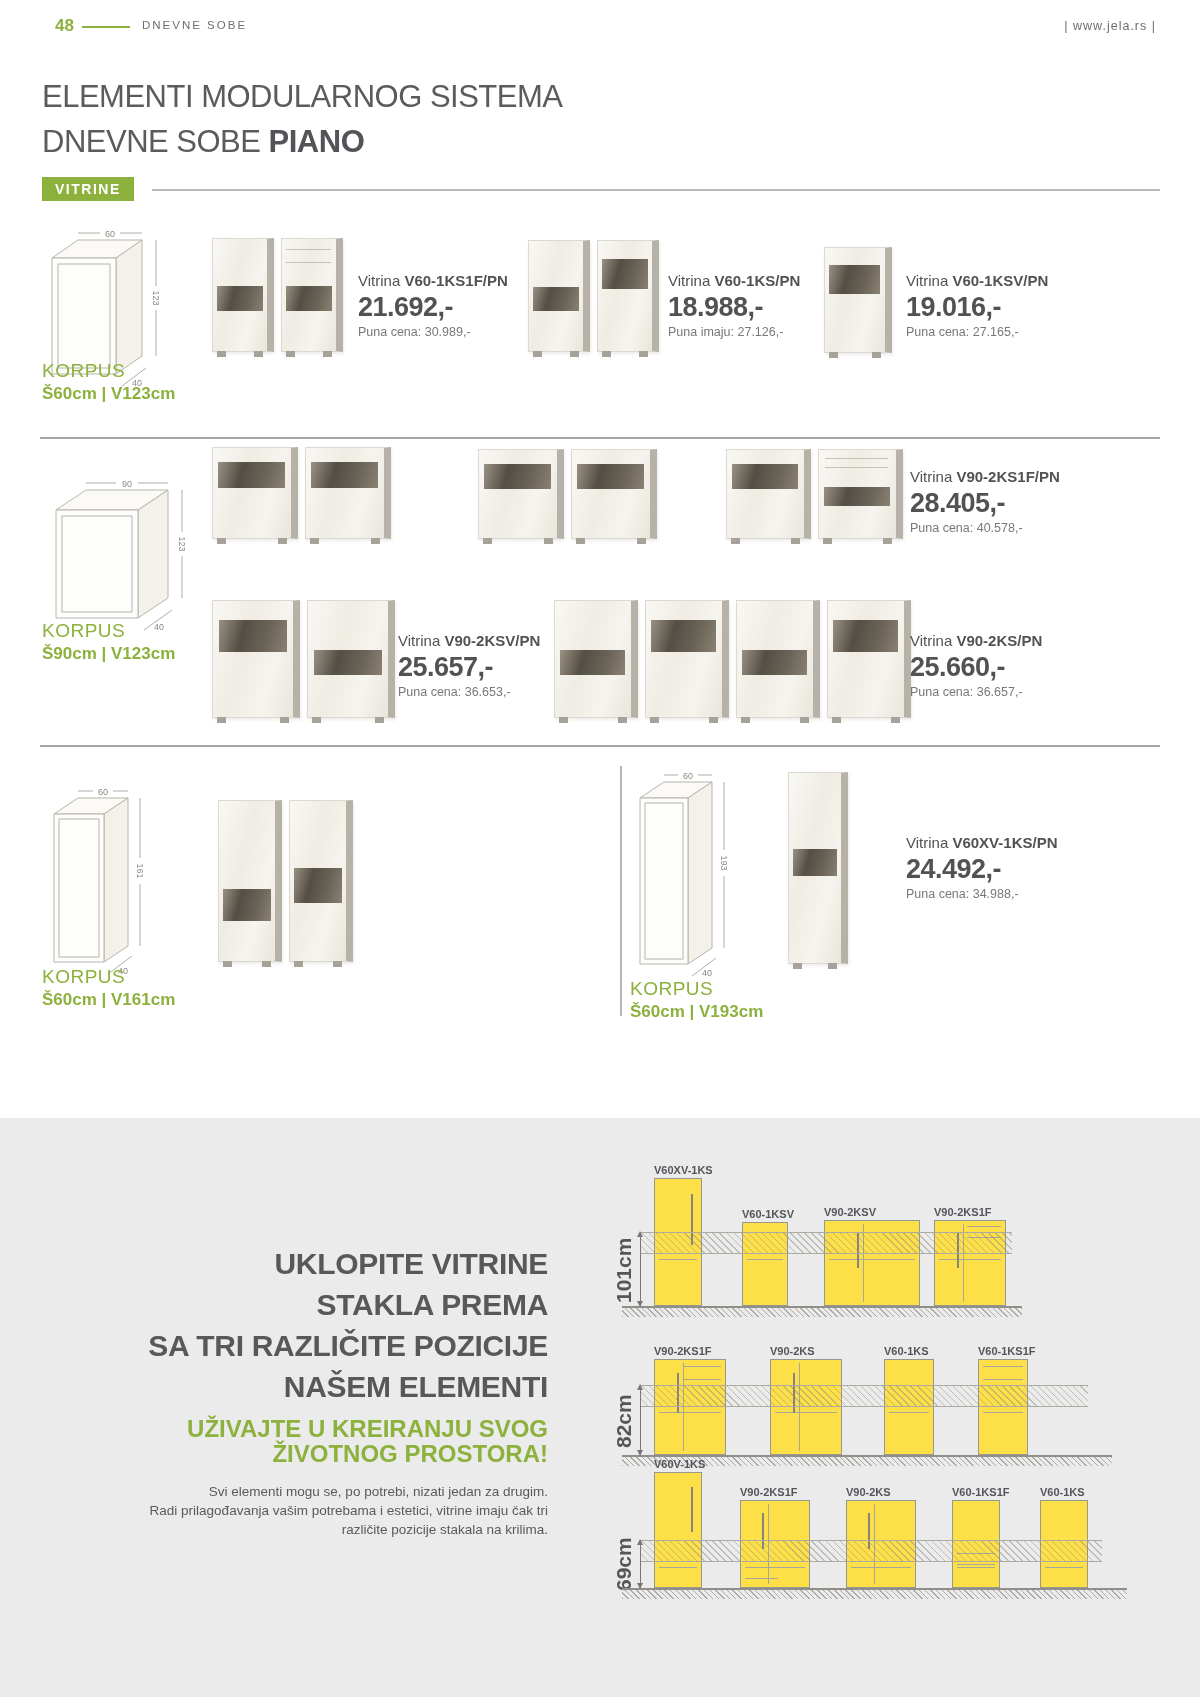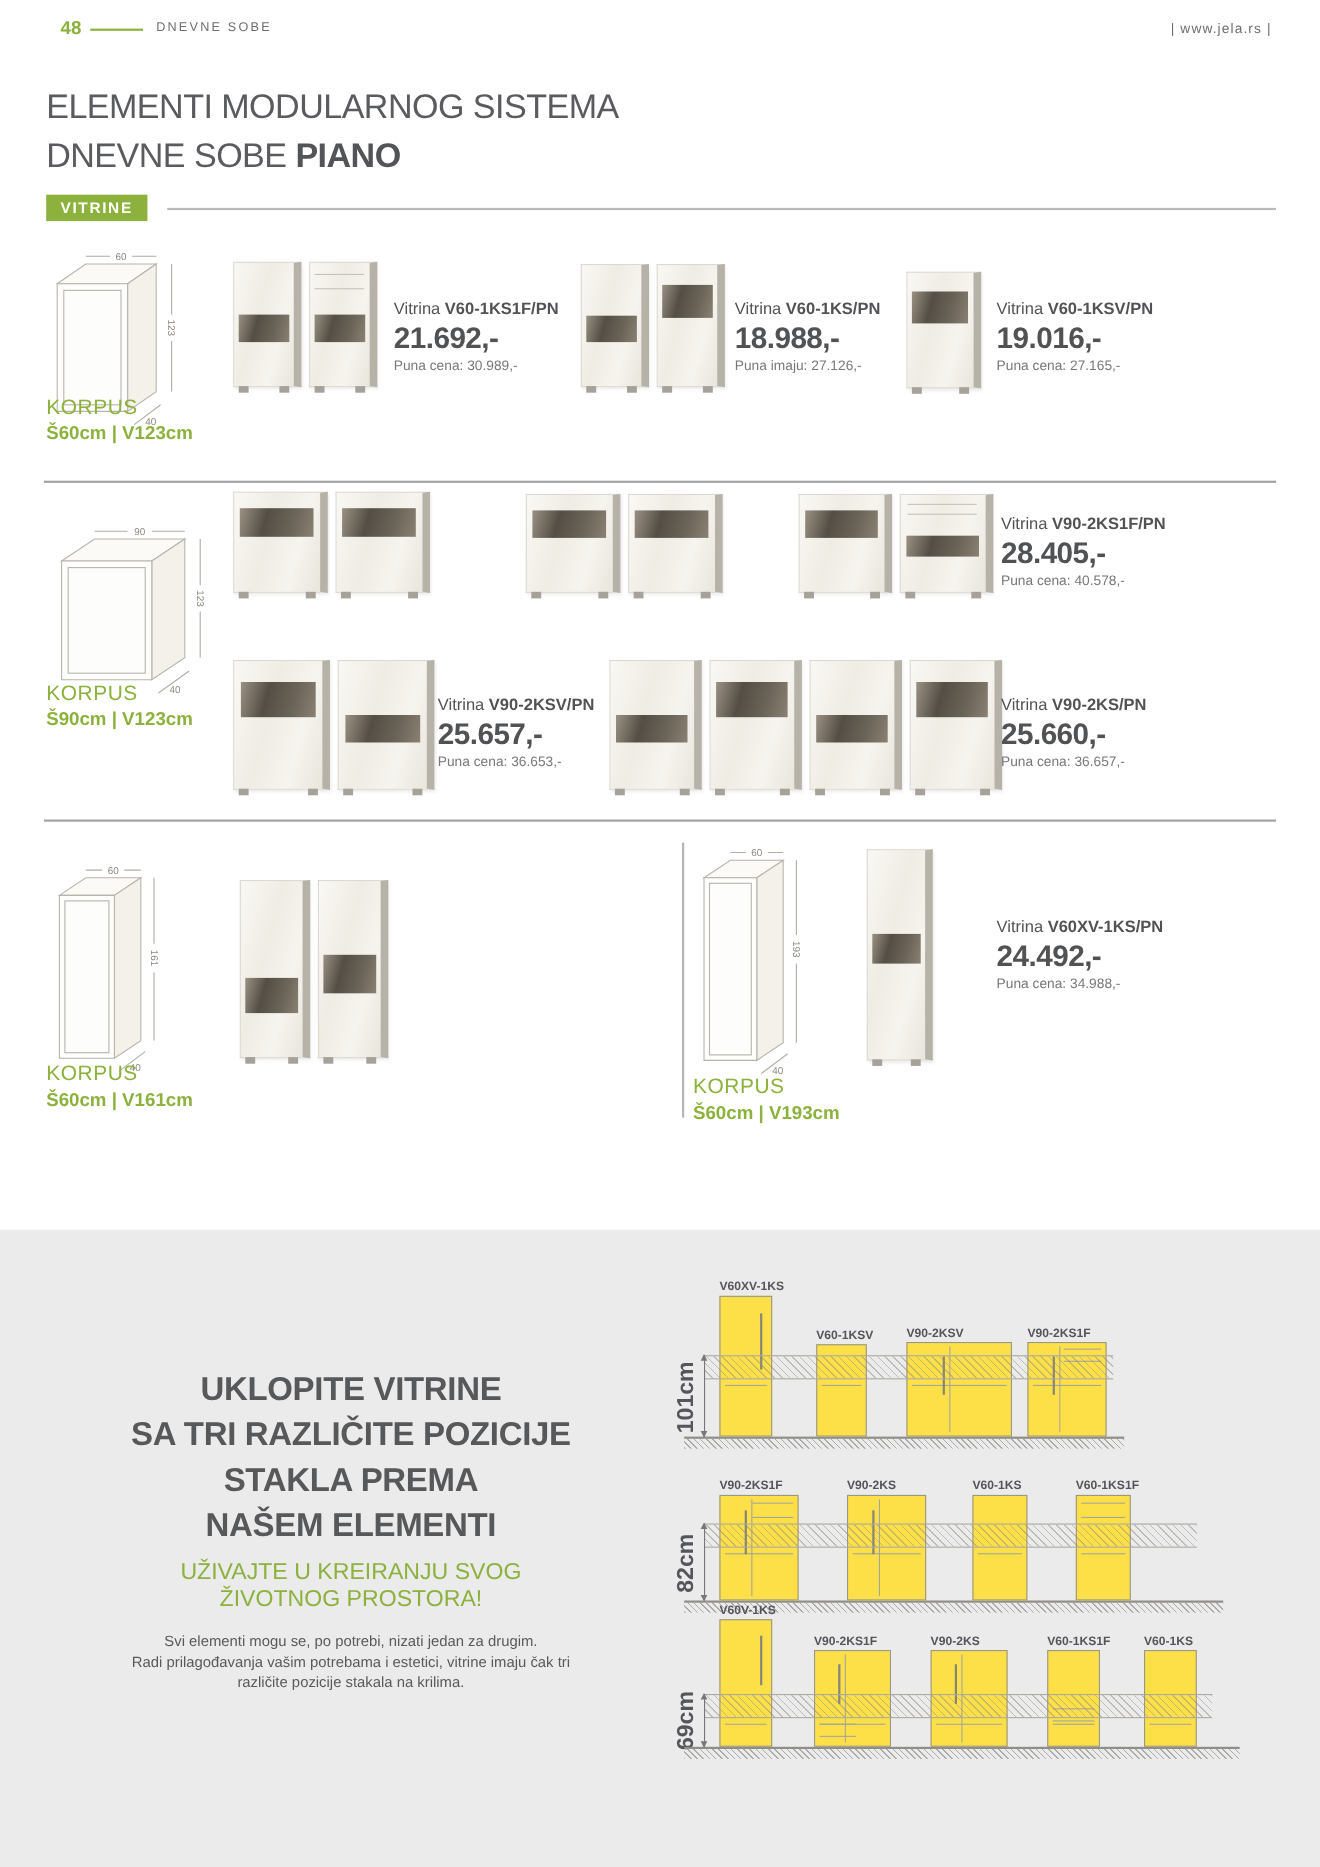--- a/index.html
+++ b/index.html
@@ -49,23 +49,23 @@
   .unit::before,.unit::after{content:"";position:absolute;bottom:-6px;width:9px;height:6px;background:#a6a29a}
   .unit::before{left:4px}
   .unit::after{right:4px}
 
   
   .wire{stroke:#b7b4ab;stroke-width:1;fill:none}
   .wire-dim{stroke:#b0ada4;stroke-width:1}
   .wire-txt{fill:#8b897f;font-size:9px;font-family:"Liberation Sans",sans-serif}
 
   
-  .promo{text-align:center}
+  .promo{text-align:right}
   .promo .hl{font-size:30px;line-height:41px;font-weight:bold;color:#57585a;letter-spacing:-.3px}
-  .promo .sub{font-size:21px;line-height:25px;font-weight:normal;color:#8cb13c;margin-top:9px}
+  .promo .sub{font-size:24px;line-height:25px;font-weight:bold;color:#8cb13c;margin-top:9px}
   .promo .body{font-size:13.5px;line-height:19px;color:#595a5c;margin-top:16px}
 
   
   .dcab{position:absolute;background:#fde047;border:1px solid #97968f;z-index:2}
   .dcab .dlab{position:absolute;top:-15px;left:-1px;font-size:11px;font-weight:bold;color:#54555a;white-space:nowrap}
   .dcab .shelf{position:absolute;left:4px;right:4px;height:1px;background:#a6a59e;display:block}
   .dcab .drw{position:absolute;display:block;border-top:1px solid #a6a59e;border-bottom:1px solid #a6a59e}
   .dcab.wide::before{content:"";position:absolute;left:40%;top:3px;bottom:3px;width:1px;background:#a6a59e}
   .dcab.wide::after{content:"";position:absolute;left:calc(40% - 6px);top:14%;width:2px;height:42%;background:#85847d}
   .dcab.tall::after{content:"";position:absolute;right:8px;top:12%;width:2px;height:40%;background:#85847d}
@@ -303,22 +303,22 @@
   </div>
   <div class="abs klabel" style="left:630px;top:978px">
     <div class="k1">KORPUS</div>
     <div class="k2">Š60cm | V193cm</div>
   </div>
 
   <div class="abs graybg" style="left:0;top:1118px;width:1200px;height:579px"></div>
 
   <div class="abs promo" style="left:90px;top:1243px;width:458px">
     <div class="hl">UKLOPITE VITRINE</div>
+    <div class="hl">STAKLA PREMA</div>
     <div class="hl">SA TRI RAZLIČITE POZICIJE</div>
-    <div class="hl">STAKLA PREMA</div>
     <div class="hl">NAŠEM ELEMENTI</div>
     <div class="sub">
       <div>UŽIVAJTE U KREIRANJU SVOG</div>
       <div>ŽIVOTNOG PROSTORA!</div>
     </div>
     <div class="body">
       <div>Svi elementi mogu se, po potrebi, nizati jedan za drugim.</div>
       <div>Radi prilagođavanja vašim potrebama i estetici, vitrine imaju čak tri</div>
       <div>različite pozicije stakala na krilima.</div>
     </div>

